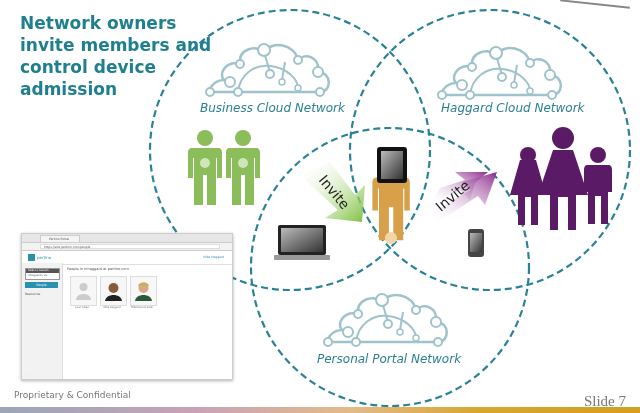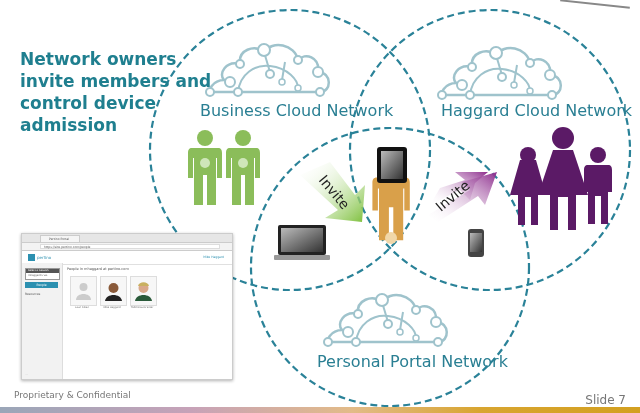--- a/index.html
+++ b/index.html
@@ -1,21 +1,21 @@
 <!DOCTYPE html>
 <html><head>
 <meta charset="utf-8">
 <style>
   html,body{margin:0;padding:0;}
   body{width:640px;height:413px;position:relative;overflow:hidden;background:#fff;font-family:"DejaVu Sans",sans-serif;}
-  .title{position:absolute;left:20px;top:12px;width:200px;color:#1f7f8f;font-weight:bold;font-size:17px;line-height:22px;margin-top:36px;}
+  .title{position:absolute;left:20px;top:12px;width:200px;color:#1f7f8f;font-weight:bold;font-size:17px;line-height:22px;}
   svg.main{position:absolute;left:0;top:0;}
-  .label{position:absolute;color:#2a7f93;font-size:16px;white-space:nowrap;}
+  .label{position:absolute;color:#2a7f93;font-size:12px;white-space:nowrap;font-style:italic;}
   .footer-left{position:absolute;left:14px;top:390px;font-size:9px;color:#777;}
-  .footer-right{position:absolute;right:14px;top:393px;font-size:12px;color:#777;}
+  .footer-right{position:absolute;right:14px;top:393px;font-size:15px;color:#777;font-family:Liberation Serif, serif;}
   .bar{position:absolute;left:0;bottom:0;width:640px;height:6px;background:linear-gradient(90deg,#9aa6b8,#c7a2b8 30%,#e2bb88 55%,#d8a530 75%,#d3a020);}
   .topline{position:absolute;left:560px;top:3px;width:70px;height:2px;background:#888;transform:rotate(6deg);}
   .mini{position:absolute;left:21px;top:233px;width:210px;height:145px;background:#fff;border:1px solid #ccc;box-shadow:0 1px 3px rgba(0,0,0,.3);font-size:4px;color:#555;overflow:hidden;}
   .mini .tabbar{height:8px;background:#e6e6e6;border-bottom:1px solid #ccc;position:relative;}
   .mini .tab{position:absolute;left:18px;top:1px;width:40px;height:7px;background:#f5f5f5;border:1px solid #ccc;border-bottom:none;font-size:3px;line-height:7px;padding-left:8px;box-sizing:border-box;}
   .mini .addr{height:7px;background:#f3f3f3;border-bottom:1px solid #ccc;position:relative;}
   .mini .addr .field{position:absolute;left:18px;top:1px;width:180px;height:5px;background:#fff;border:1px solid #ddd;font-size:3px;line-height:5px;padding-left:3px;box-sizing:border-box;}
   .mini .hdr{height:13px;border-bottom:1px solid #e0e0e0;position:relative;}
   .mini .logo{position:absolute;left:6px;top:3px;width:7px;height:7px;background:#2c90b0;}
   .mini .logotext{position:absolute;left:15px;top:4px;font-size:4px;color:#2c90b0;}

